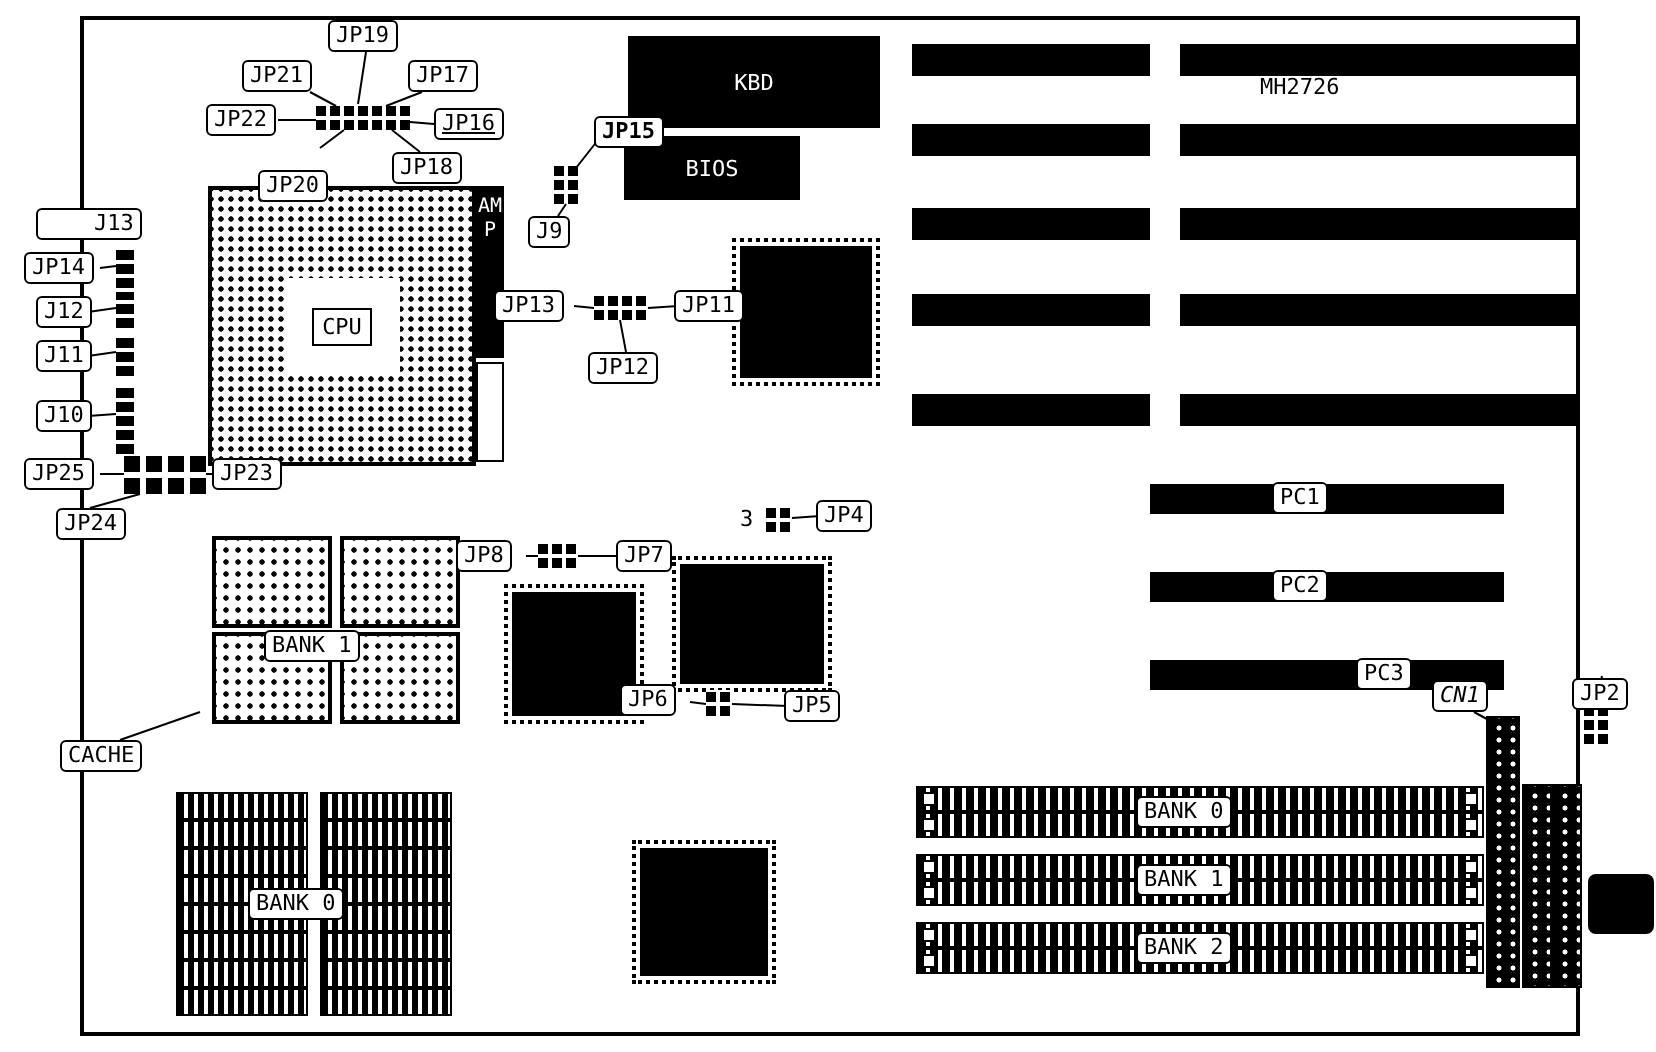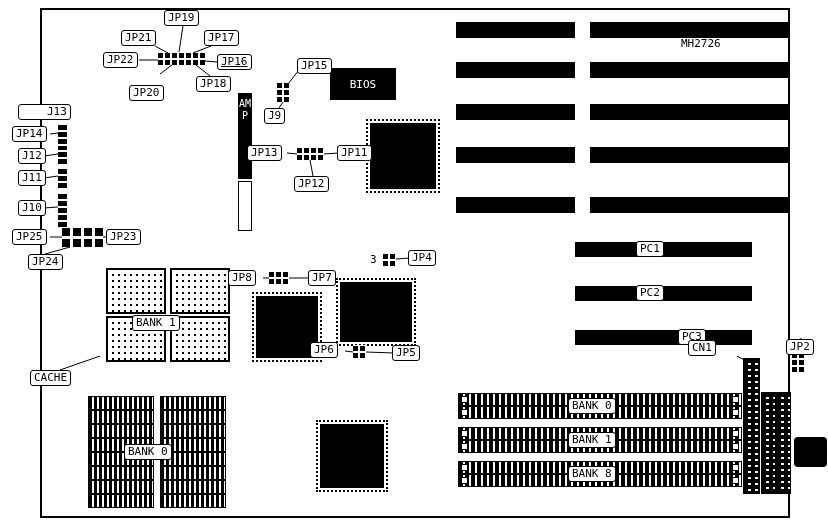--- a/index.html
+++ b/index.html
@@ -46,75 +46,81 @@
   .white-bar{background:#fff;border:1px solid #000;z-index:2;}
   svg.lines{position:absolute;left:0;top:0;z-index:4;pointer-events:none;}
 </style>
 </head>
 <body>
 
 <div id="stage">
 
   <div class="abs board-outline" style="left:40px;top:8px;width:746px;height:506px;"></div>
 
-  <div class="abs plain-text" style="left:681px;top:37px;">MH2726</div>
+  <div class="abs plain-text" style="left:630px;top:37px;">MH2726</div>
 
   <div class="abs bar" style="left:456px;top:22px;width:119px;height:16px;"></div>
   <div class="abs bar" style="left:590px;top:22px;width:198px;height:16px;"></div>
   <div class="abs bar" style="left:456px;top:62px;width:119px;height:16px;"></div>
   <div class="abs bar" style="left:590px;top:62px;width:198px;height:16px;"></div>
   <div class="abs bar" style="left:456px;top:104px;width:119px;height:16px;"></div>
   <div class="abs bar" style="left:590px;top:104px;width:198px;height:16px;"></div>
   <div class="abs bar" style="left:456px;top:147px;width:119px;height:16px;"></div>
   <div class="abs bar" style="left:590px;top:147px;width:198px;height:16px;"></div>
   <div class="abs bar" style="left:456px;top:197px;width:119px;height:16px;"></div>
   <div class="abs bar" style="left:590px;top:197px;width:198px;height:16px;"></div>
 
   <div class="abs bar" style="left:575px;top:242px;width:177px;height:15px;"></div>
   <div class="abs label-box" style="left:636px;top:241px;">PC1</div>
   <div class="abs bar" style="left:575px;top:286px;width:177px;height:15px;"></div>
   <div class="abs label-box" style="left:636px;top:285px;">PC2</div>
   <div class="abs bar" style="left:575px;top:330px;width:177px;height:15px;"></div>
   <div class="abs label-box" style="left:636px;top:329px;margin-left:42px;">PC3</div>
 
-  <div class="abs label-box" style="left:688px;top:340px;">CN1</div>
+  <div class="abs label-box" style="left:716px;top:340px;font-style:italic;">CN1</div>
   <div class="abs vstrip" style="left:743px;top:358px;width:15px;height:134px;"></div>
 
   <div class="abs label-box" style="left:786px;top:339px;">JP2</div>
   <div class="abs pingrid" style="left:792px;top:352px;width:13px;height:20px;"></div>
 
   <div class="abs simm" style="left:458px;top:393px;width:282px;"></div>
   <div class="abs simm" style="left:458px;top:406px;width:282px;"></div>
   <div class="abs label-box" style="left:568px;top:398px;">BANK 0</div>
   <div class="abs simm" style="left:458px;top:427px;width:282px;"></div>
   <div class="abs simm" style="left:458px;top:440px;width:282px;"></div>
   <div class="abs label-box" style="left:568px;top:432px;">BANK 1</div>
   <div class="abs simm" style="left:458px;top:461px;width:282px;"></div>
   <div class="abs simm" style="left:458px;top:474px;width:282px;"></div>
-  <div class="abs label-box" style="left:568px;top:466px;">BANK 8</div>
+  <div class="abs label-box" style="left:568px;top:466px;">BANK 2</div>
 
   <div class="abs vstrip" style="left:761px;top:392px;width:13px;height:100px;"></div>
   <div class="abs vstrip" style="left:776px;top:392px;width:13px;height:100px;"></div>
   <div class="abs bar" style="left:794px;top:437px;width:33px;height:30px;border-radius:4px;"></div>
 
+  <div class="abs pga" style="left:104px;top:93px;width:130px;height:136px;">
+    <div class="pga-center">
+      <span class="cpu-box">CPU</span>
+    </div>
+  </div>
   <div class="abs amp-bar" style="left:238px;top:93px;width:14px;height:86px;">AMP</div>
   <div class="abs white-bar" style="left:238px;top:181px;width:12px;height:48px;"></div>
 
   <div class="abs pingrid" style="left:158px;top:52px;width:47px;height:13px;"></div>
   <div class="abs label-box" style="left:164px;top:10px;">JP19</div>
   <div class="abs label-box" style="left:121px;top:30px;">JP21</div>
   <div class="abs label-box" style="left:204px;top:30px;">JP17</div>
   <div class="abs label-box" style="left:103px;top:52px;">JP22</div>
   <div class="abs label-box" style="left:217px;top:54px;text-decoration:underline;">JP16</div>
   <div class="abs label-box" style="left:129px;top:74px;margin-top:11px;">JP20</div>
   <div class="abs label-box" style="left:196px;top:76px;">JP18</div>
 
-  <div class="abs bar chip-label" style="left:330px;top:68px;width:66px;height:32px;">BIOS</div>
-
-  <div class="abs label-box" style="left:297px;top:58px;">JP15</div>
+  <div class="abs bar chip-label" style="left:314px;top:18px;width:126px;height:46px;">KBD</div>
+  <div class="abs bar chip-label" style="left:312px;top:68px;width:88px;height:32px;">BIOS</div>
+
+  <div class="abs label-box" style="left:297px;top:58px;font-weight:bold;">JP15</div>
   <div class="abs pingrid" style="left:277px;top:82px;width:13px;height:20px;"></div>
   <div class="abs label-box" style="left:264px;top:108px;">J9</div>
 
   <div class="abs label-box" style="left:247px;top:145px;">JP13</div>
   <div class="abs pingrid" style="left:297px;top:147px;width:27px;height:13px;"></div>
   <div class="abs label-box" style="left:337px;top:145px;">JP11</div>
   <div class="abs label-box" style="left:294px;top:176px;">JP12</div>
 
   <div class="abs chip" style="left:370px;top:123px;width:66px;height:66px;"></div>
   <div class="abs chip" style="left:340px;top:282px;width:72px;height:60px;"></div>

